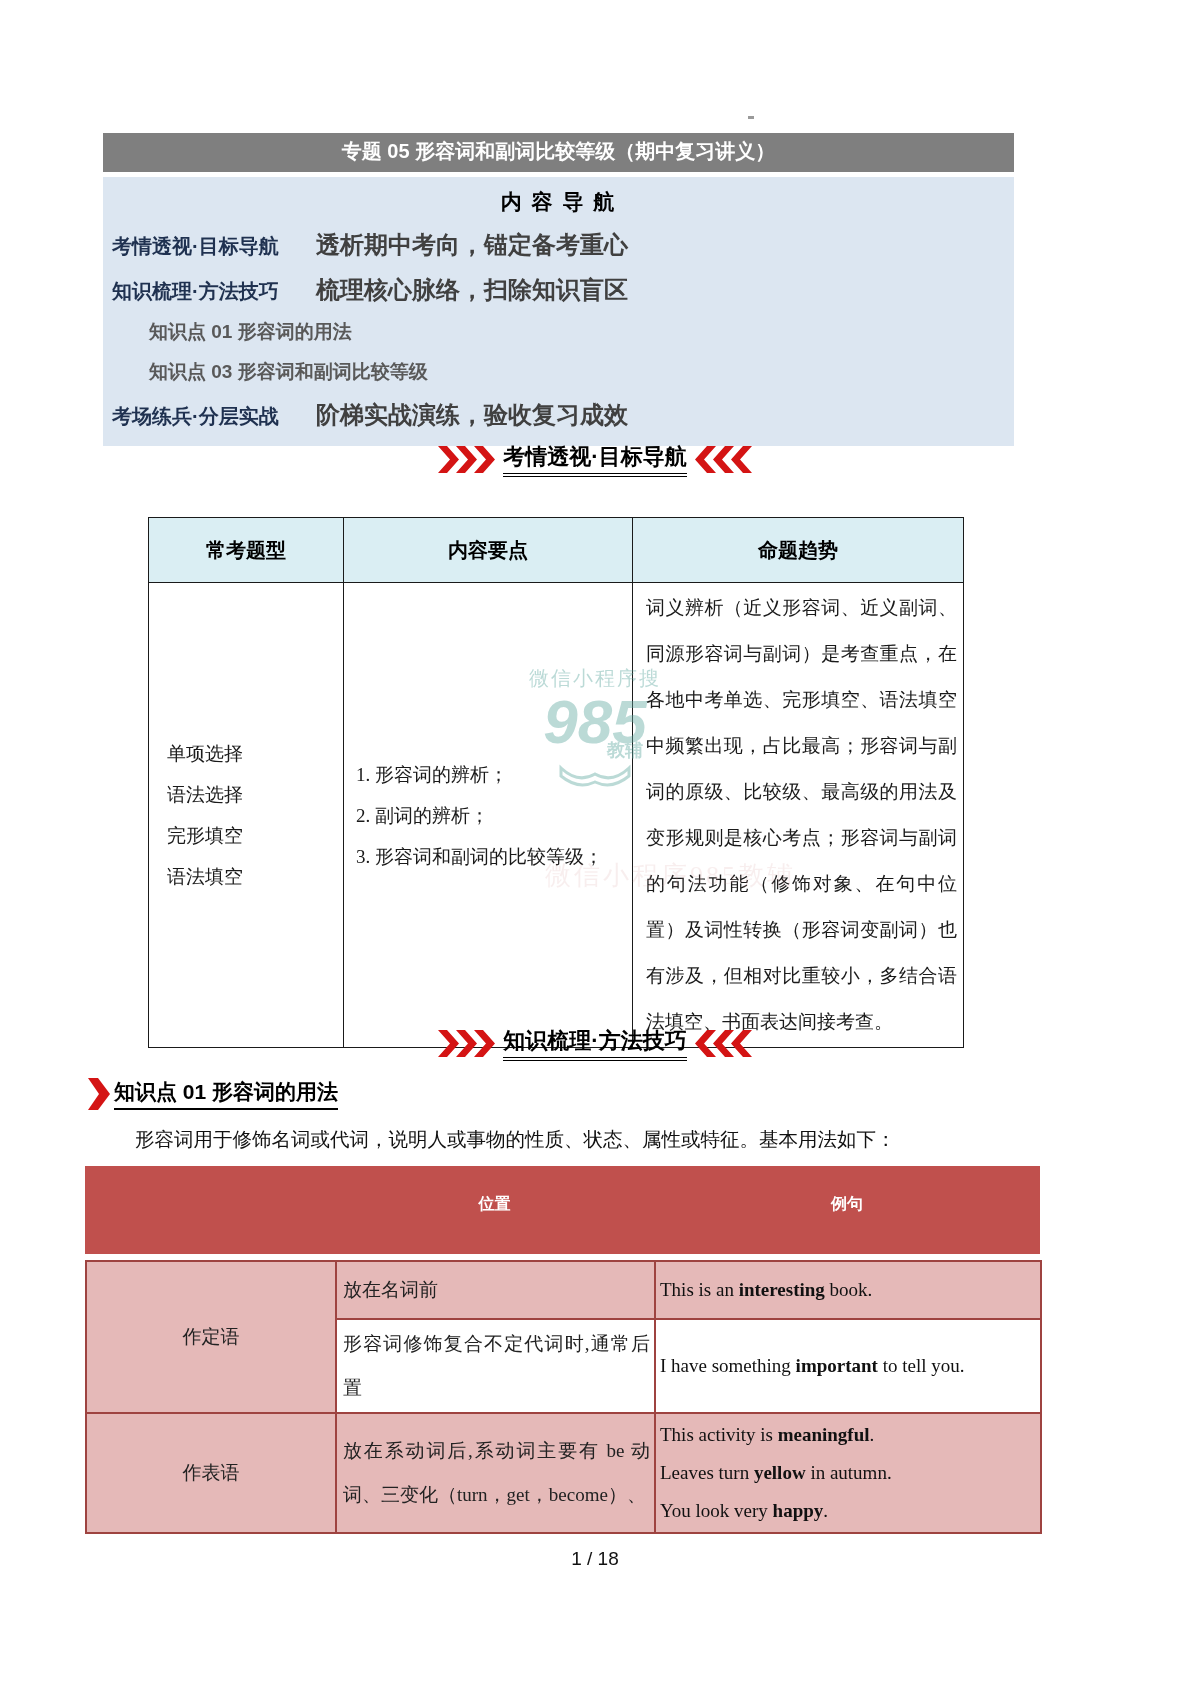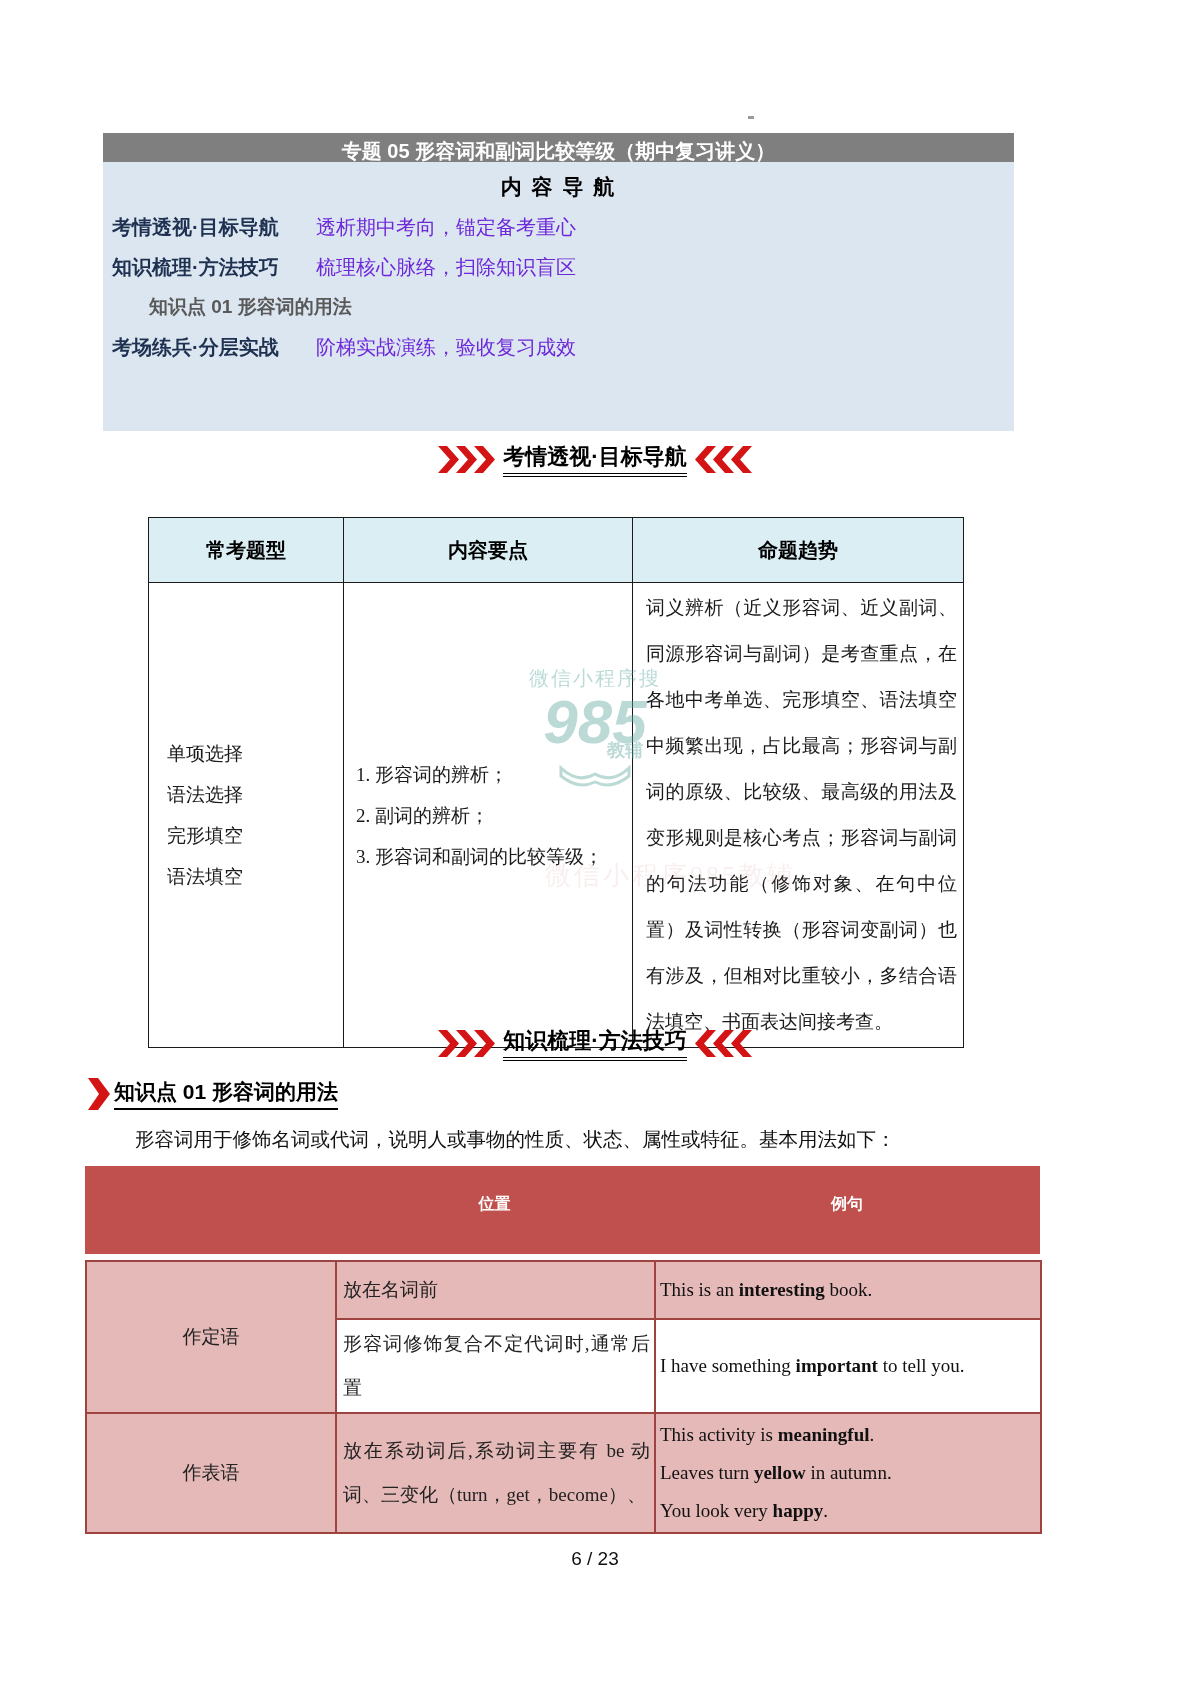--- a/index.html
+++ b/index.html
@@ -18,28 +18,28 @@
   
   .title-bar {
     position:absolute; left:103px; top:133px; width:911px; height:39px;
     background:#7f7f7f; color:#ffffff;
     font-family:"Liberation Sans","DejaVu Sans",sans-serif;
     font-weight:700; font-size:20px; line-height:36px; text-align:center;
   }
 
   
   .nav-box {
-    position:absolute; left:103px; top:162px; width:911px; height:269px;
+    position:absolute; left:103px; top:177px; width:911px; height:269px;
     background:#dce6f1; padding-top:11px;
     font-family:"Liberation Sans","DejaVu Sans",sans-serif;
   }
   .nav-title { text-align:center; font-weight:700; font-size:21px; color:#000; letter-spacing:2px; margin-bottom:13px; }
   .nav-row { display:flex; align-items:baseline; margin-left:9px; margin-bottom:13px; }
   .nav-row .nav-label { width:204px; font-weight:700; font-size:20px; color:#1f3150; }
-  .nav-row .nav-desc  { font-weight:400; font-size:20px; color:#6d28d9; }
+  .nav-row .nav-desc  { font-weight:700; font-size:24px; color:#404040; }
   .nav-item { margin-left:46px; margin-bottom:14px; font-weight:700; font-size:19px; color:#595959; }
 
   
   .section-header {
     position:absolute; left:0; width:1190px; height:42px;
     display:flex; justify-content:center; align-items:center; gap:7px;
   }
   .section-header .sec-title {
     font-family:"Liberation Sans","DejaVu Sans",sans-serif;
     font-weight:700; font-size:22px; color:#000;
@@ -144,20 +144,21 @@
     <span class="nav-label">考情透视·目标导航</span>
     <span class="nav-desc">透析期中考向，锚定备考重心</span>
   </div>
 
   <div class="nav-row">
     <span class="nav-label">知识梳理·方法技巧</span>
     <span class="nav-desc">梳理核心脉络，扫除知识盲区</span>
   </div>
 
   <div class="nav-item">知识点 01 形容词的用法</div>
+  <div class="nav-item">知识点 03 形容词和副词比较等级</div>
 
   <div class="nav-row">
     <span class="nav-label">考场练兵·分层实战</span>
     <span class="nav-desc">阶梯实战演练，验收复习成效</span>
   </div>
 </div>
 
 <div class="section-header" style="top:438px;">
   <svg class="chevrons" width="58" height="27" viewBox="0 0 58 27">
     <polygon points="0,0 9,0 21,13.5 9,27 0,27 12,13.5"></polygon>
@@ -268,13 +269,13 @@
 <div class="watermark">
   <div class="wm-line1">微信小程序搜</div>
   <div class="wm-num">985</div>
   <div class="wm-line3">教辅</div>
   <svg class="wm-book" width="74" height="26" viewBox="0 0 74 26">
     <path d="M3,4 Q20,20 37,10 Q54,20 71,4 L71,12 Q54,26 37,18 Q20,26 3,12 Z"></path>
   </svg>
 </div>
 <div class="watermark-faint">微信小程序985教辅</div>
 
-<div class="page-footer">6 / 23</div>
+<div class="page-footer">1 / 18</div>
 
 </body></html>

